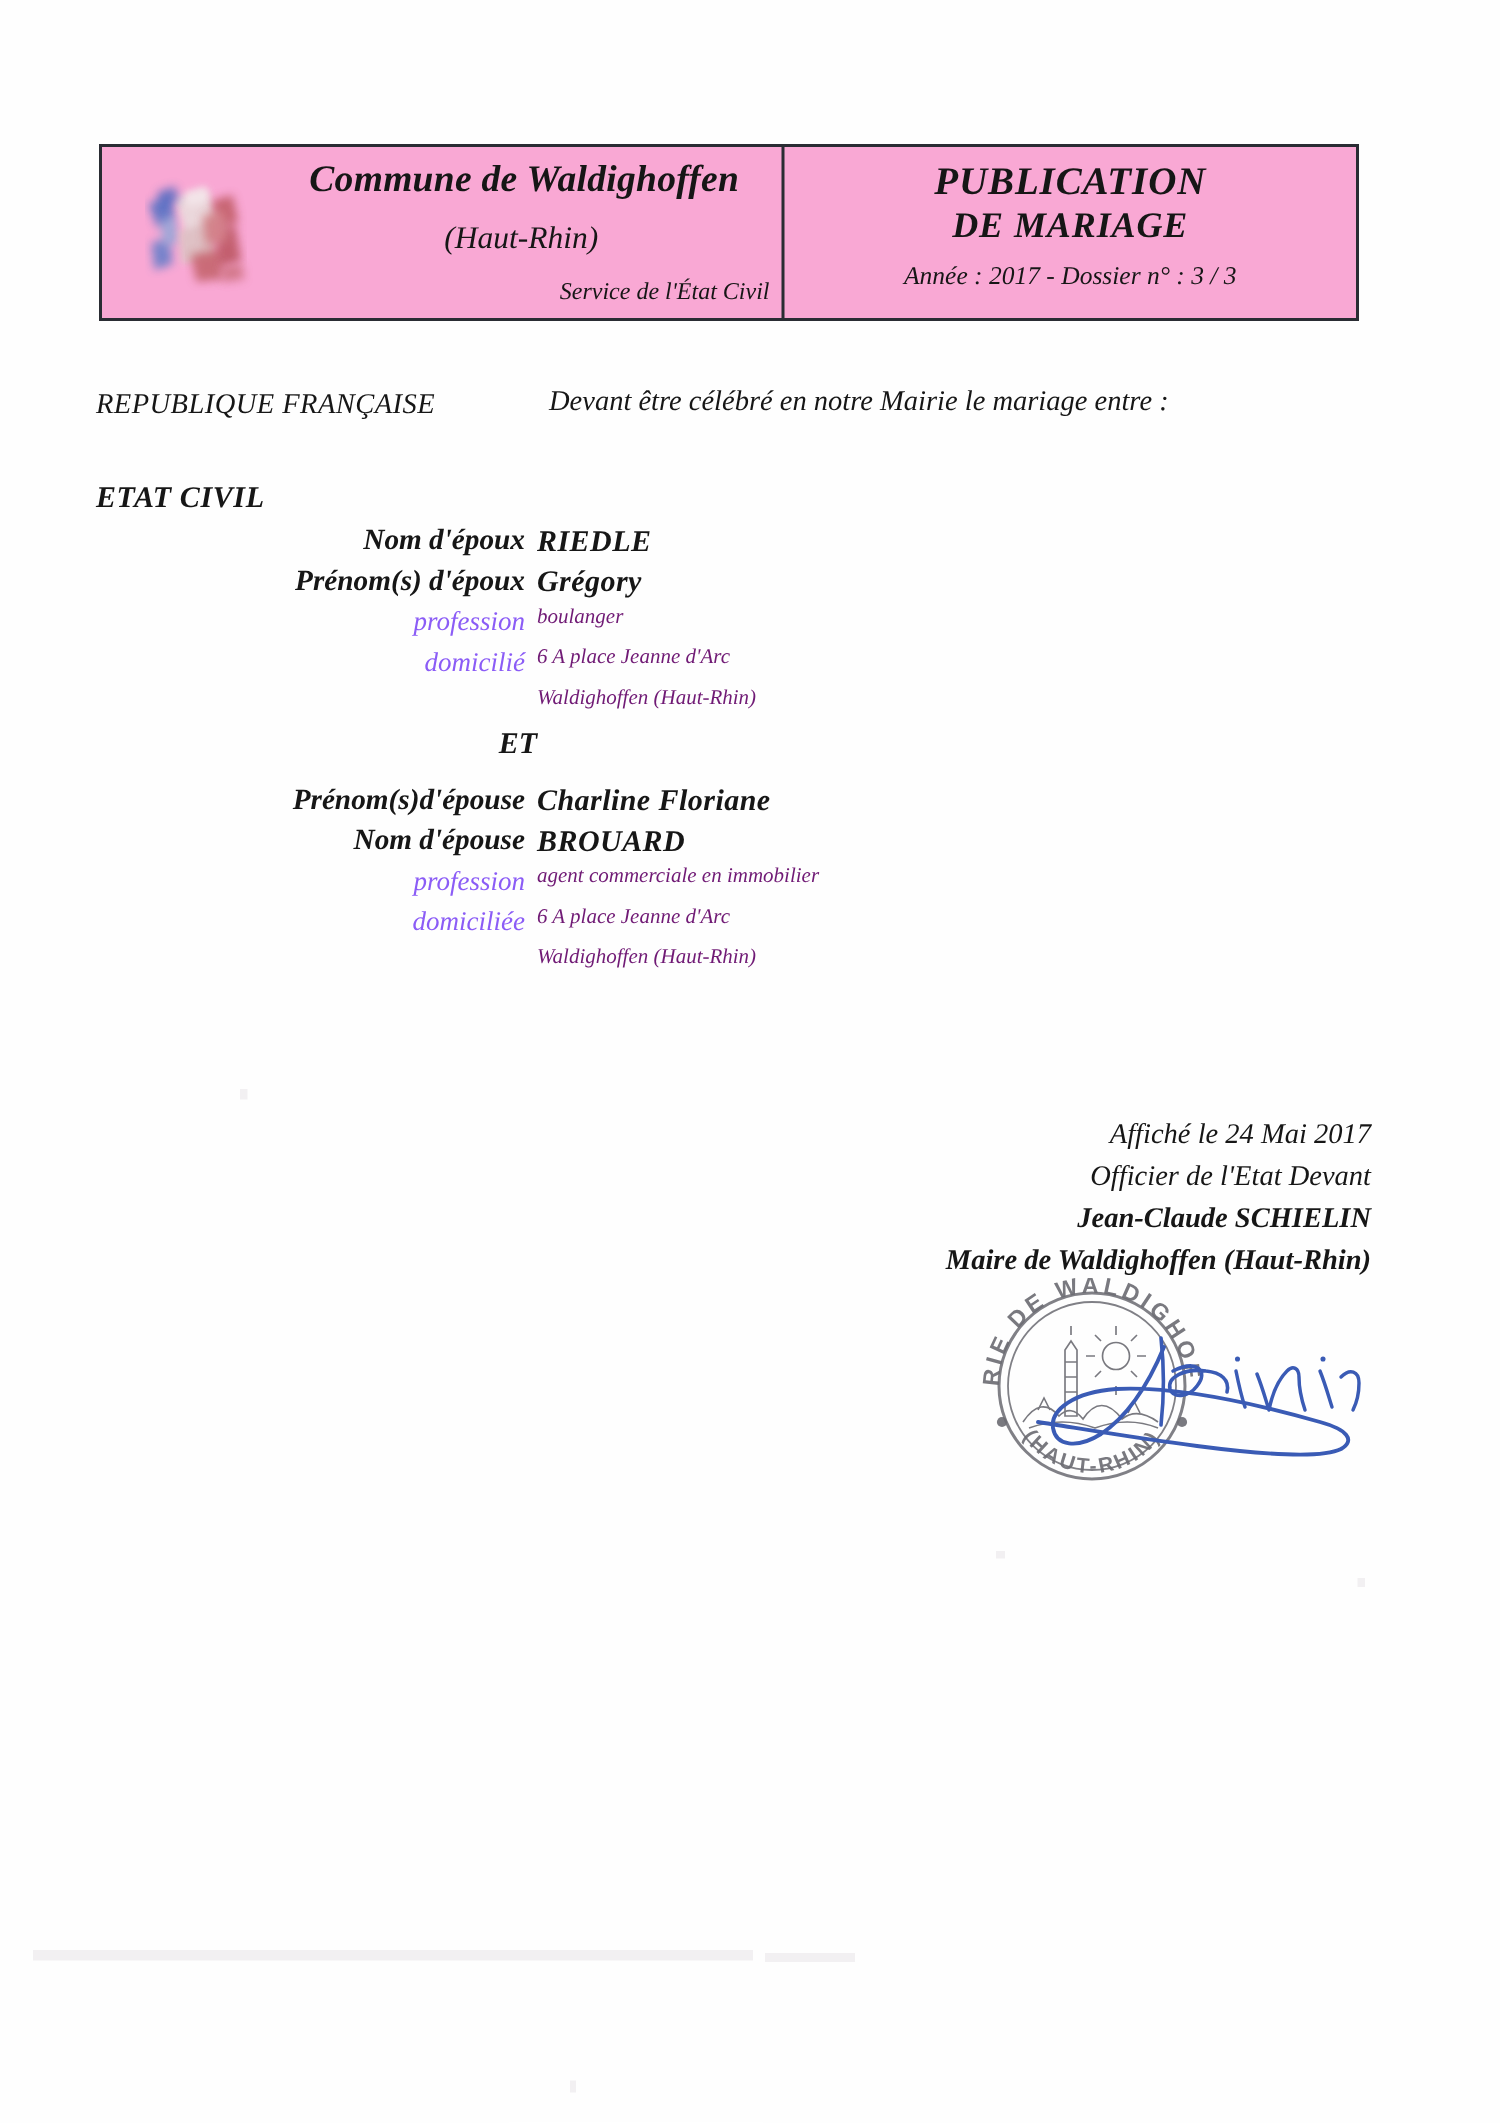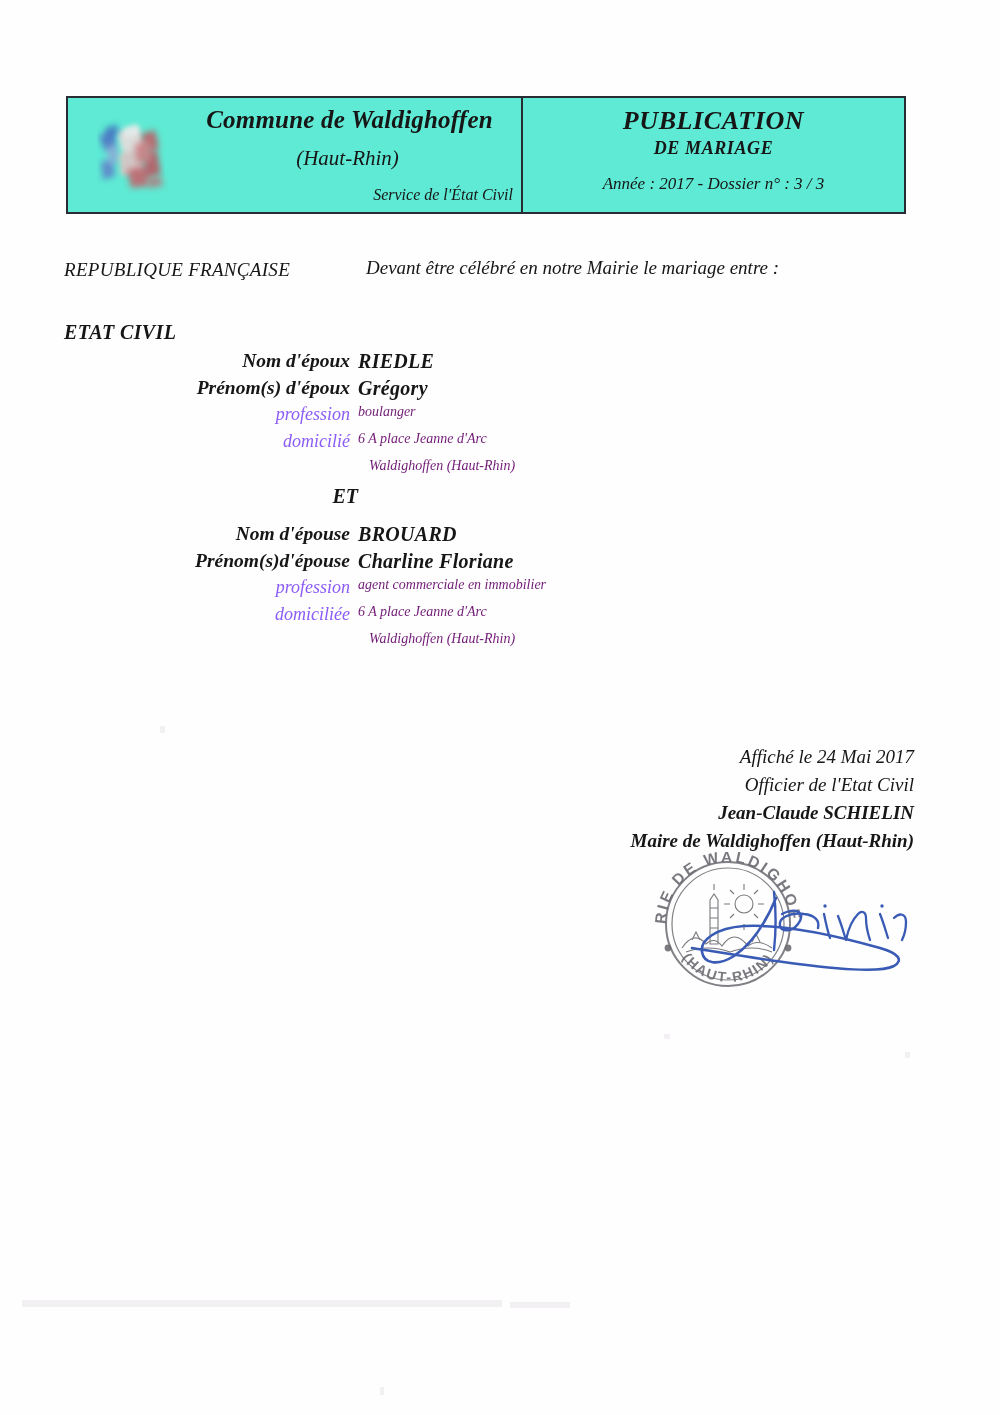--- a/index.html
+++ b/index.html
@@ -25,21 +25,21 @@
   
   .header-table {
     position: absolute;
     left: 66px;
     top: 96px;
     width: 840px;
     height: 118px;
     border: 2px solid #2a2c33;
     box-sizing: border-box;
     display: flex;
-    background: #5eead4;
+    background: #f9a8d4;
   }
   .header-left {
     position: relative;
     width: 455px;
     box-sizing: border-box;
     border-right: 2px solid #2a2c33;
   }
   .header-right {
     position: relative;
     flex: 1;
@@ -96,21 +96,21 @@
     font-size: 26px;
     letter-spacing: 0.6px;
   }
   .pub-title-2 {
     position: absolute;
     top: 40px;
     left: 0;
     right: 0;
     font-style: italic;
     font-weight: bold;
-    font-size: 18px;
+    font-size: 24px;
     letter-spacing: 0.6px;
   }
   .pub-ref {
     position: absolute;
     top: 76px;
     left: 0;
     right: 0;
     font-style: italic;
     font-size: 17px;
     white-space: nowrap;
@@ -153,21 +153,21 @@
     width: 912px;
   }
   .fields.husband { top: 350px; }
   .fields.wife { top: 523px; }
 
   .row {
     position: relative;
     height: 27px;
     display: flex;
   }
-  .row.addr2 { height: 34px; gap: 11px; }
+  .row.addr2 { height: 34px; }
   .label {
     width: 358px;
     text-align: right;
     padding-right: 8px;
     box-sizing: border-box;
     font-style: italic;
     font-size: 19px;
     white-space: nowrap;
   }
   .label.strong {
@@ -323,44 +323,44 @@
     <div class="row addr2">
       <div class="label light"></div>
       <div class="value light">Waldighoffen (Haut-Rhin)</div>
     </div>
   </div>
 
   <div class="et-line">ET</div>
 
   <div class="fields wife">
     <div class="row">
+      <div class="label strong">Prénom(s)d'épouse</div>
+      <div class="value strong">Charline Floriane</div>
+    </div>
+    <div class="row">
       <div class="label strong">Nom d'épouse</div>
       <div class="value strong">BROUARD</div>
-    </div>
-    <div class="row">
-      <div class="label strong">Prénom(s)d'épouse</div>
-      <div class="value strong">Charline Floriane</div>
     </div>
     <div class="row">
       <div class="label light">profession</div>
       <div class="value light">agent commerciale en immobilier</div>
     </div>
     <div class="row">
       <div class="label light">domiciliée</div>
       <div class="value light">6 A place Jeanne d'Arc</div>
     </div>
     <div class="row addr2">
       <div class="label light"></div>
       <div class="value light">Waldighoffen (Haut-Rhin)</div>
     </div>
   </div>
 
   <div class="sig-block">
     <div class="sig-line">Affiché le 24 Mai 2017</div>
-    <div class="sig-line">Officier de l'Etat Civil</div>
+    <div class="sig-line">Officier de l'Etat Devant</div>
     <div class="sig-line name">Jean-Claude SCHIELIN</div>
     <div class="sig-line role">Maire de Waldighoffen (Haut-Rhin)</div>
   </div>
 
   <div class="stamp-wrap">
 
     <svg class="stamp-svg" width="300" height="140" viewBox="0 0 300 140">
       <defs>
         <path id="arcTop" d="M 18,72 A 62,62 0 0 1 142,72"></path>
         <path id="arcBot" d="M 24,74 A 56,56 0 0 0 136,74"></path>

